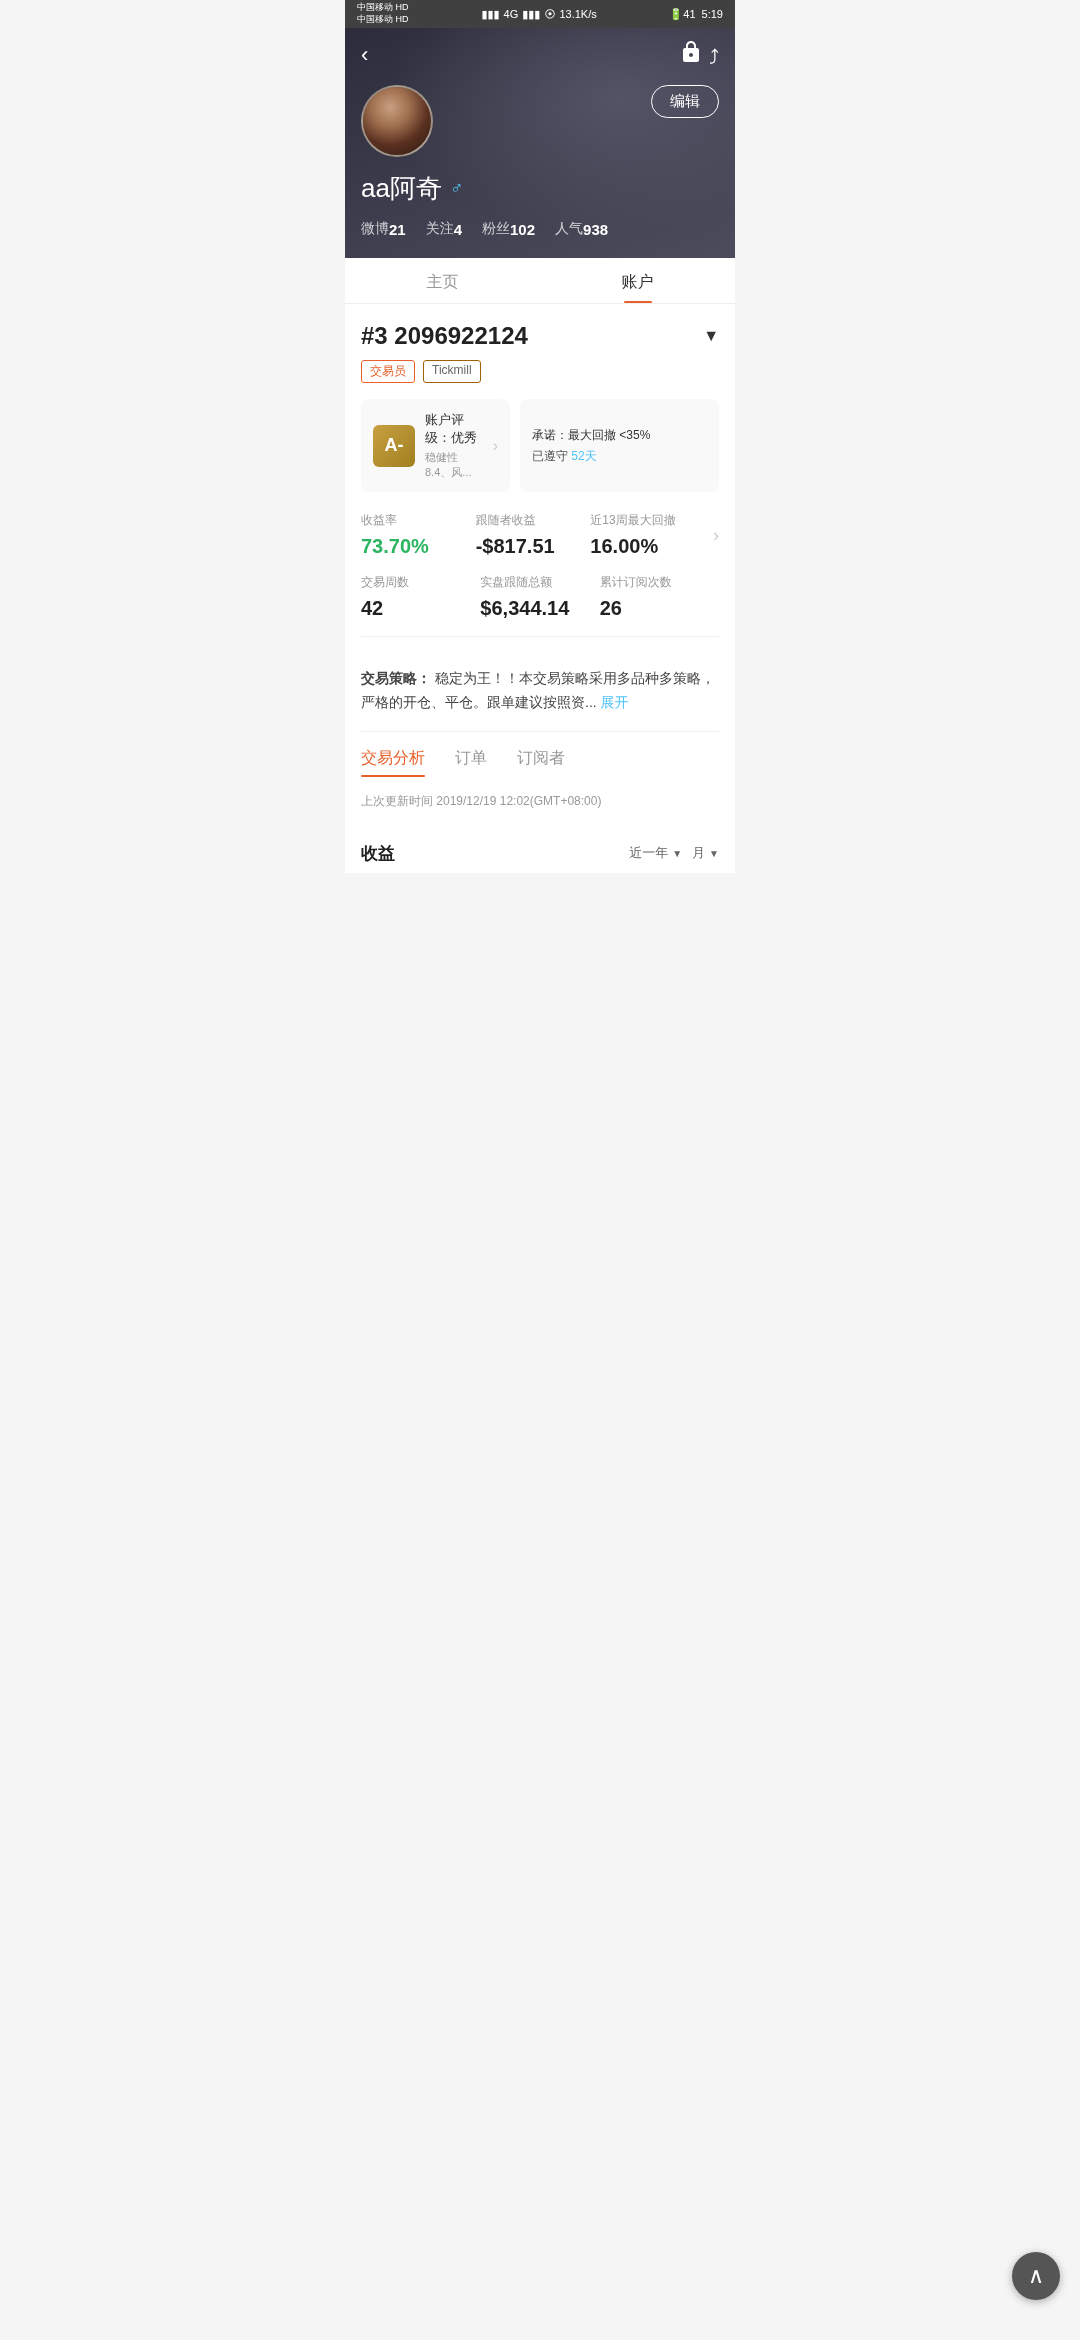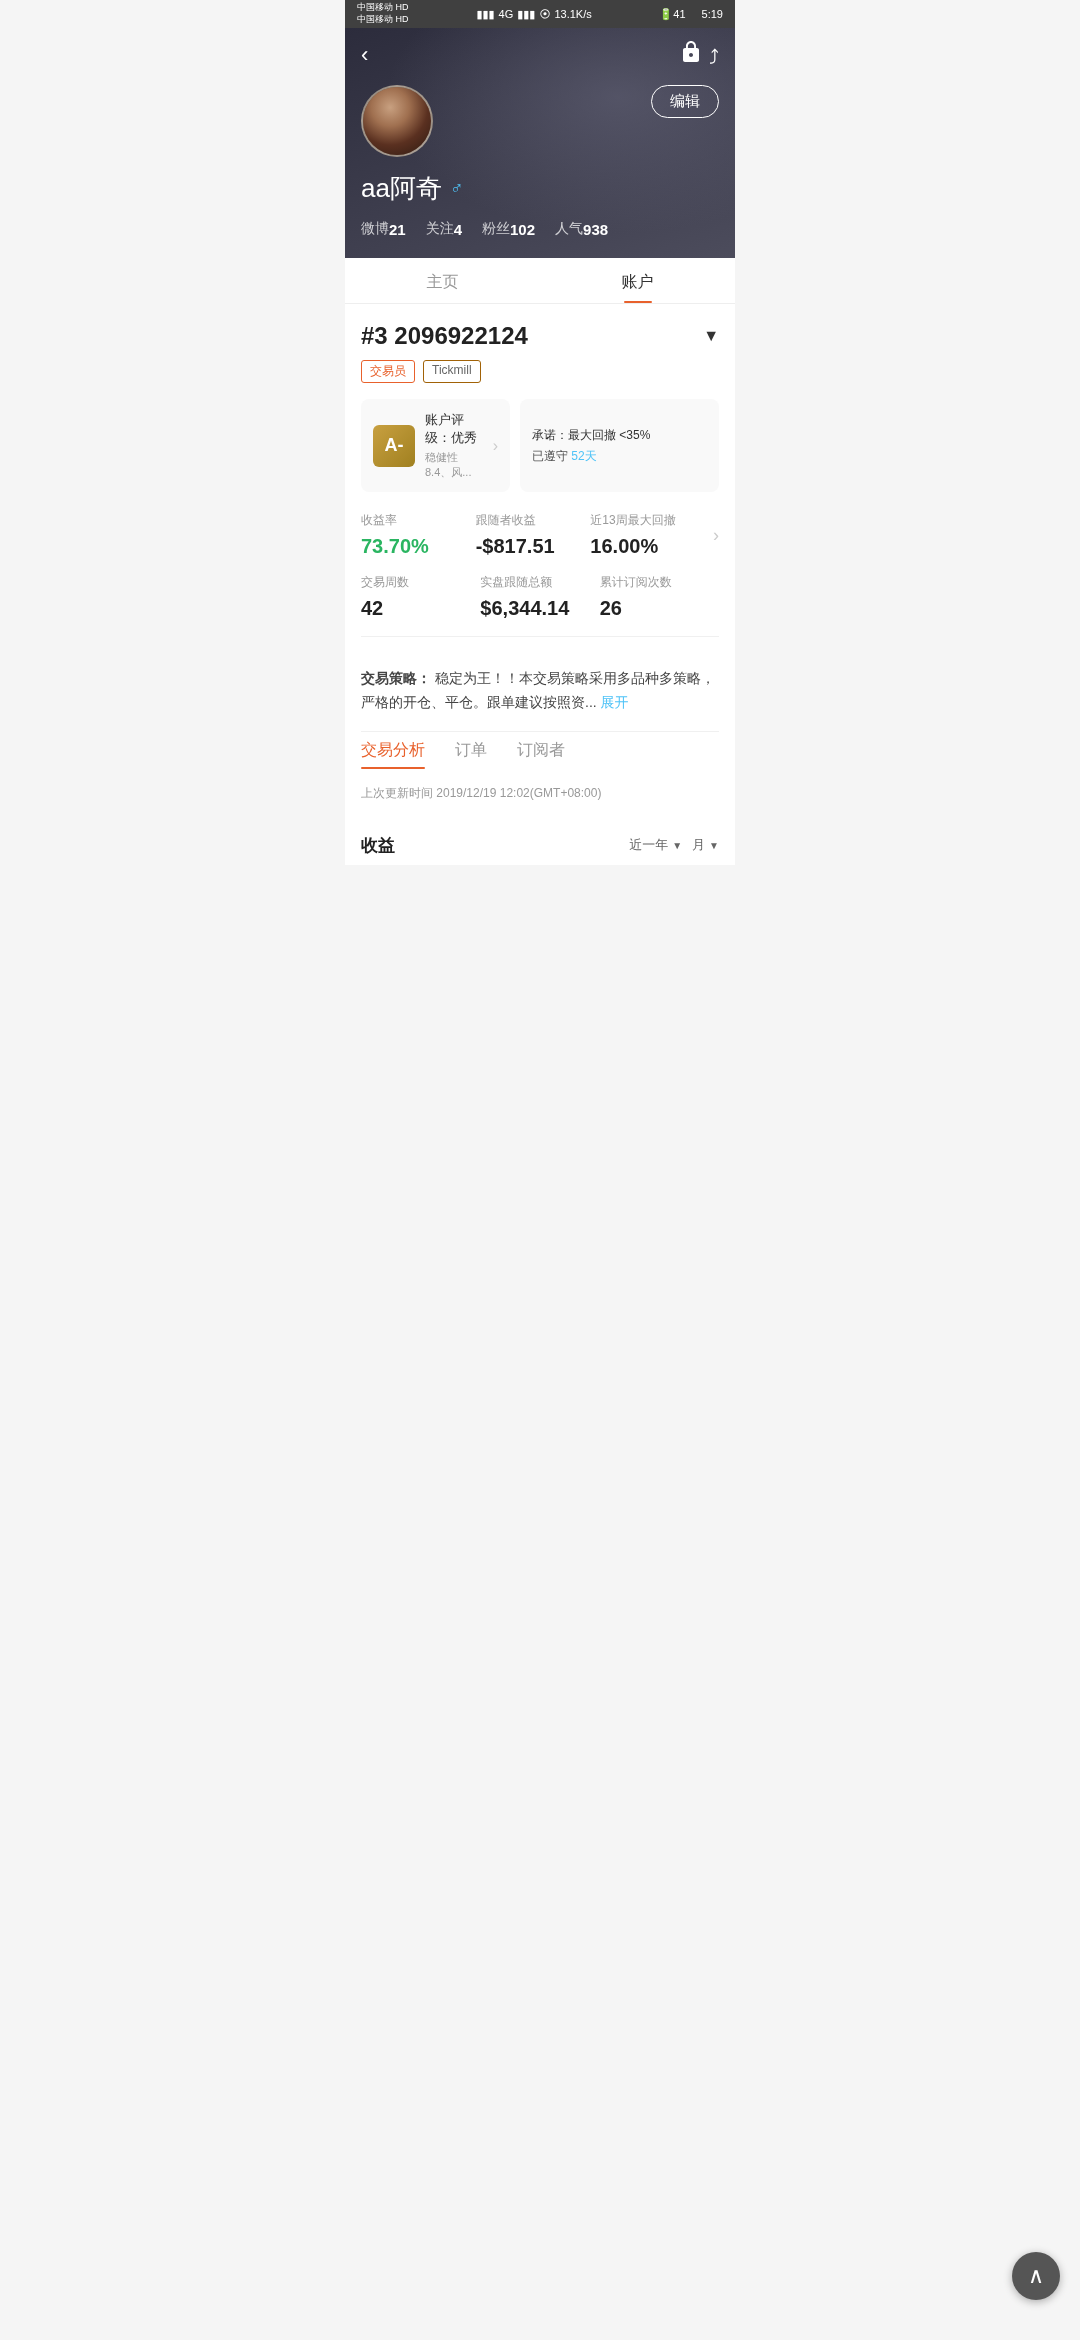--- a/index.html
+++ b/index.html
@@ -17,21 +17,21 @@
       background: #404040;
       color: #fff;
       font-size: 11px;
       padding: 4px 12px;
       display: flex;
       justify-content: space-between;
       align-items: center;
       height: 28px;
     }
     .status-left { display: flex; flex-direction: column; font-size: 9px; line-height: 1.3; }
-    .status-right { display: flex; align-items: center; gap: 16px; font-size: 11px; }
+    .status-right { display: flex; align-items: center; gap: 6px; font-size: 11px; }
 
     
     .profile-banner {
       background: linear-gradient(135deg, #3a3a4a 0%, #4a4a5a 40%, #5a5a6a 100%);
       position: relative;
       padding: 12px 16px 20px;
       overflow: hidden;
       min-height: 230px;
     }
     .banner-bg {
@@ -315,21 +315,21 @@
     }
     .strategy-expand {
       color: #4fc3f7;
       cursor: pointer;
     }
 
     
     .analysis-tabs {
       display: flex;
       border-top: 1px solid #f0f0f0;
-      padding-top: 8px;
+      padding-top: 16px;
       gap: 30px;
       margin-bottom: 8px;
     }
     .analysis-tab {
       font-size: 16px;
       color: #999;
       cursor: pointer;
       padding-bottom: 8px;
       position: relative;
     }

